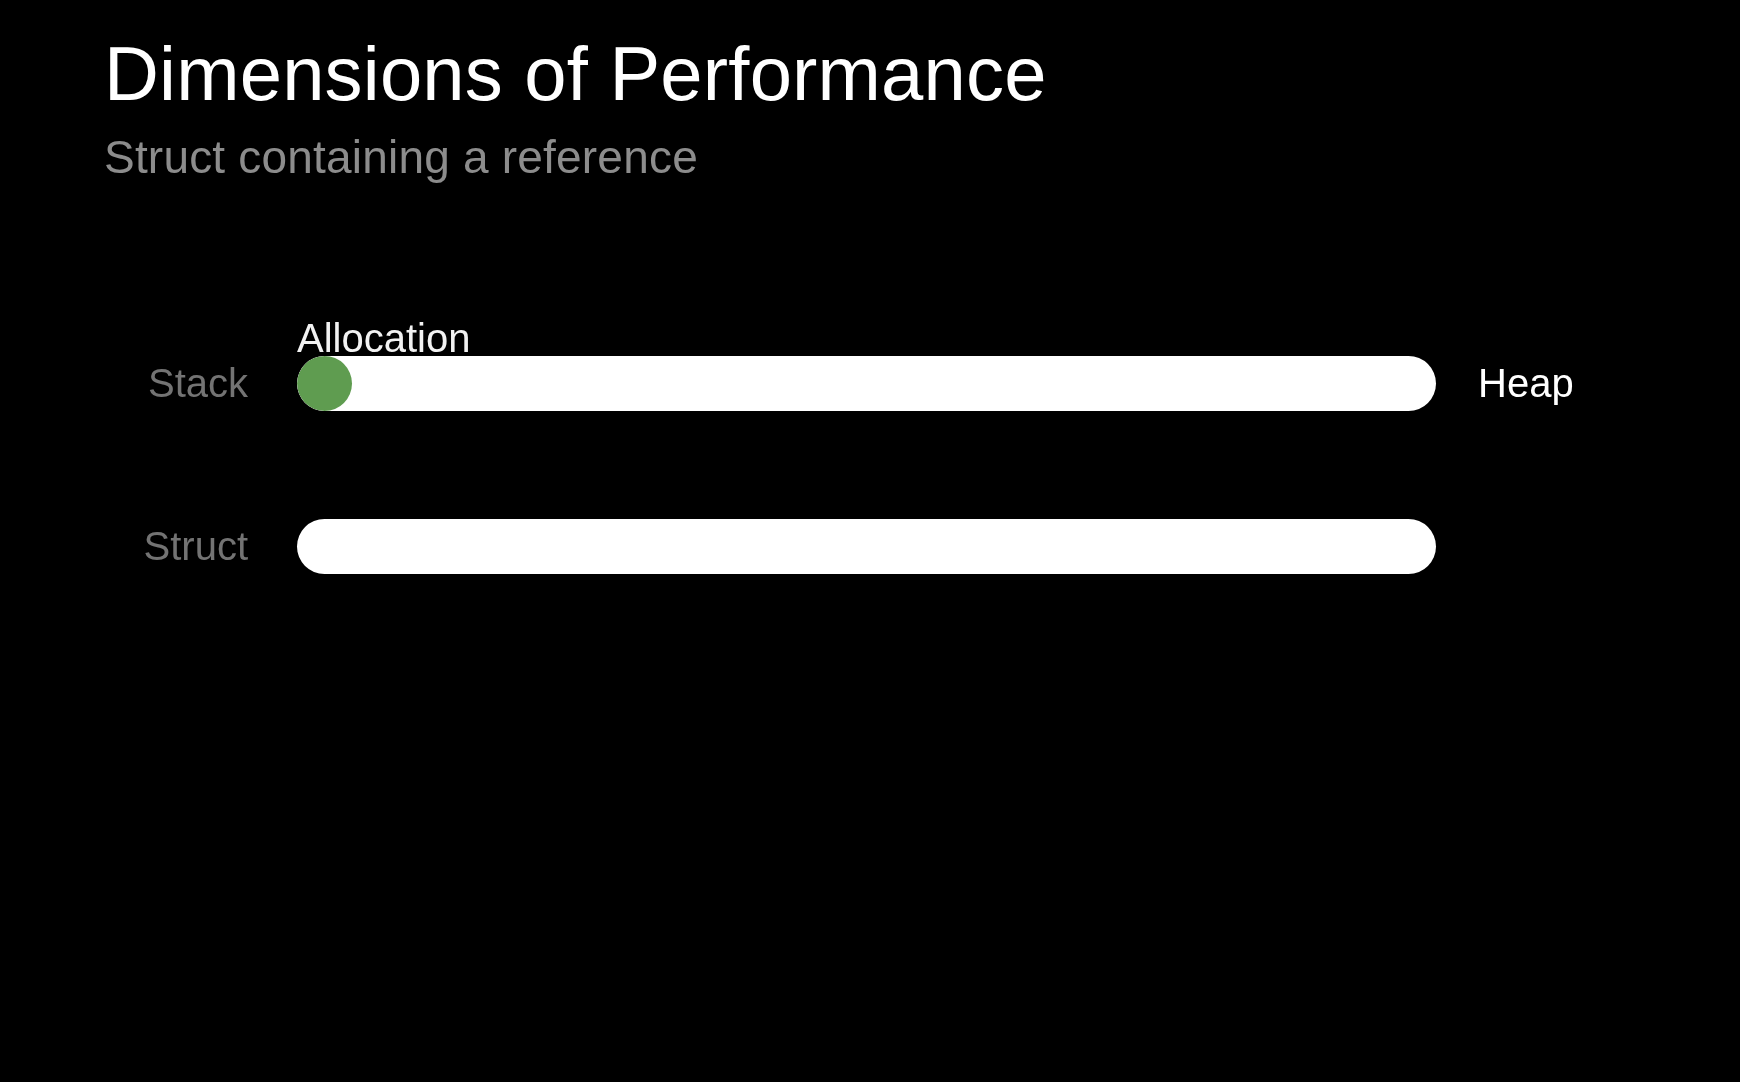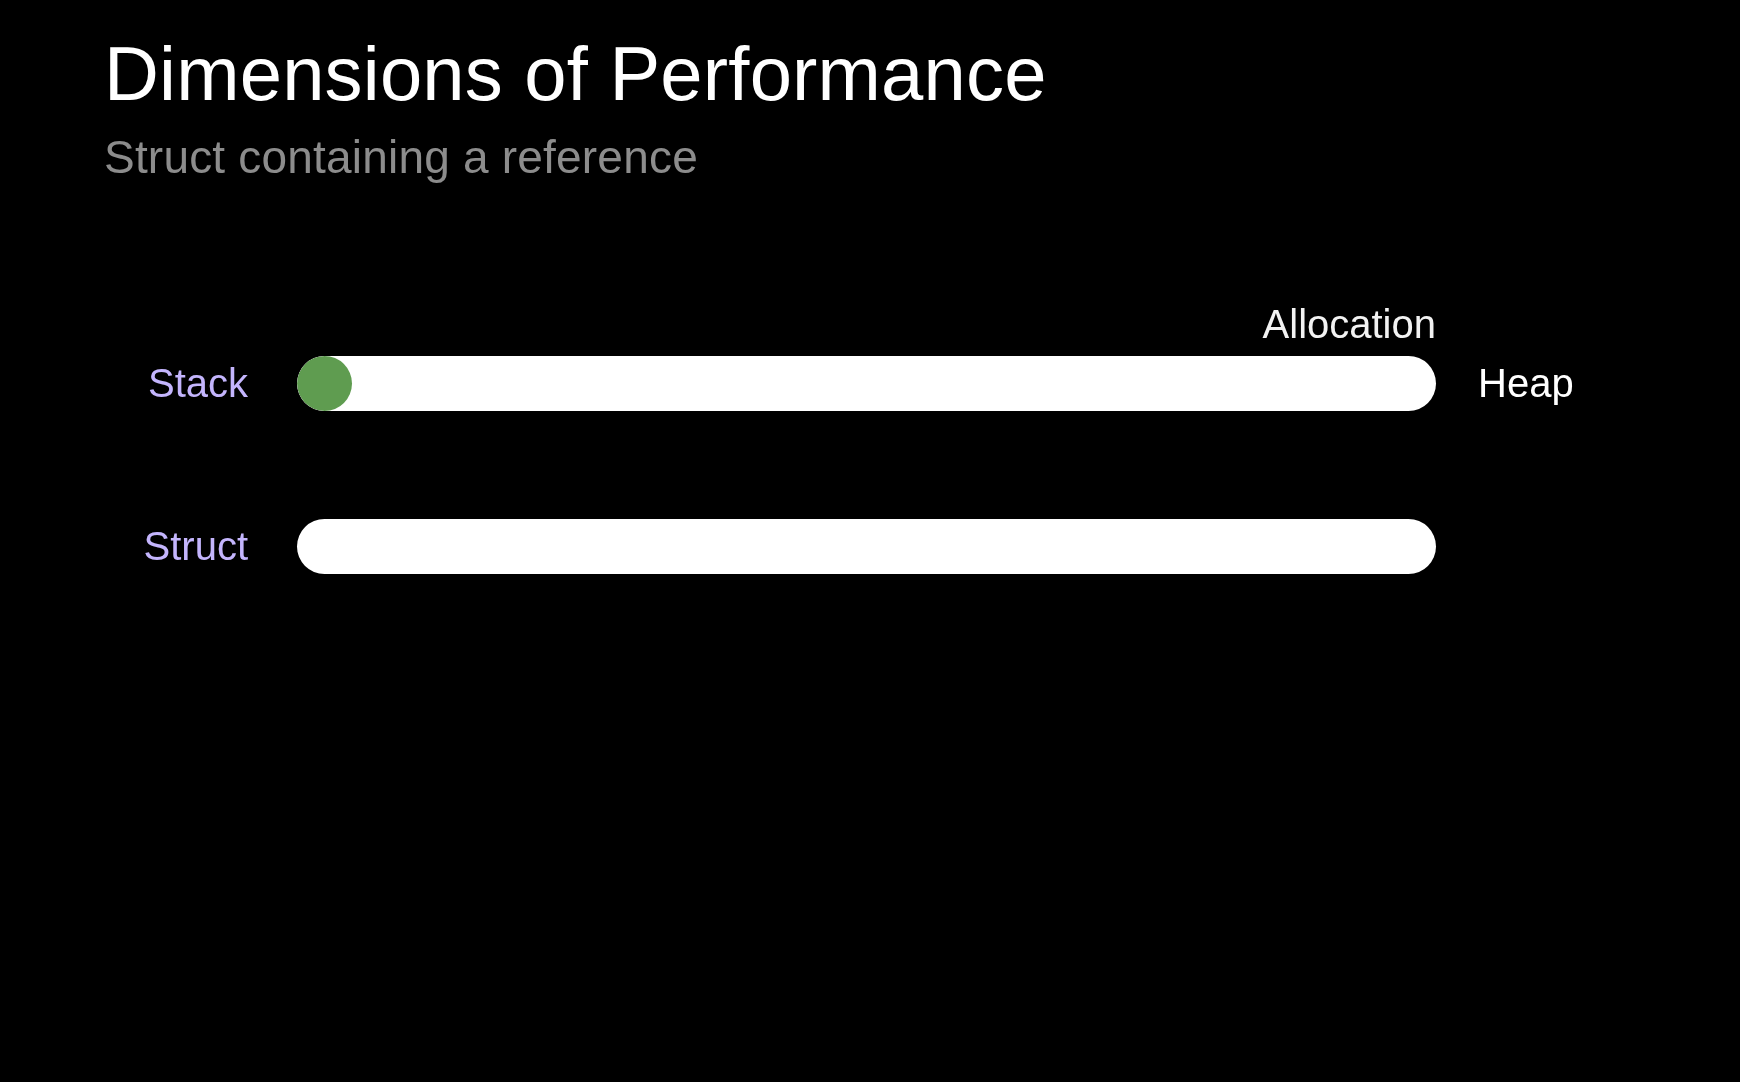--- a/index.html
+++ b/index.html
@@ -54,38 +54,38 @@
     width: 1740px;
   }
   .dim-row {
     position: relative;
     height: 163px;
   }
   .dim-caption {
     position: absolute;
     left: 297px;
     width: 1139px;
-    top: 4px;
-    text-align: right;
+    top: 18px;
+    text-align: left;
     font-size: 40px;
     line-height: 1.0;
     font-weight: 300;
     color: #f2f2f2;
     white-space: nowrap;
   }
   .dim-left-label {
     position: absolute;
     left: 0;
     width: 248px;
     top: 56px;
     text-align: right;
     font-size: 40px;
     line-height: 55px;
     font-weight: 300;
-    color: #c4b5fd;
+    color: #737373;
     white-space: nowrap;
   }
   .dim-right-label {
     position: absolute;
     left: 1478px;
     top: 56px;
     text-align: center;
     font-size: 40px;
     line-height: 55px;
     font-weight: 300;

